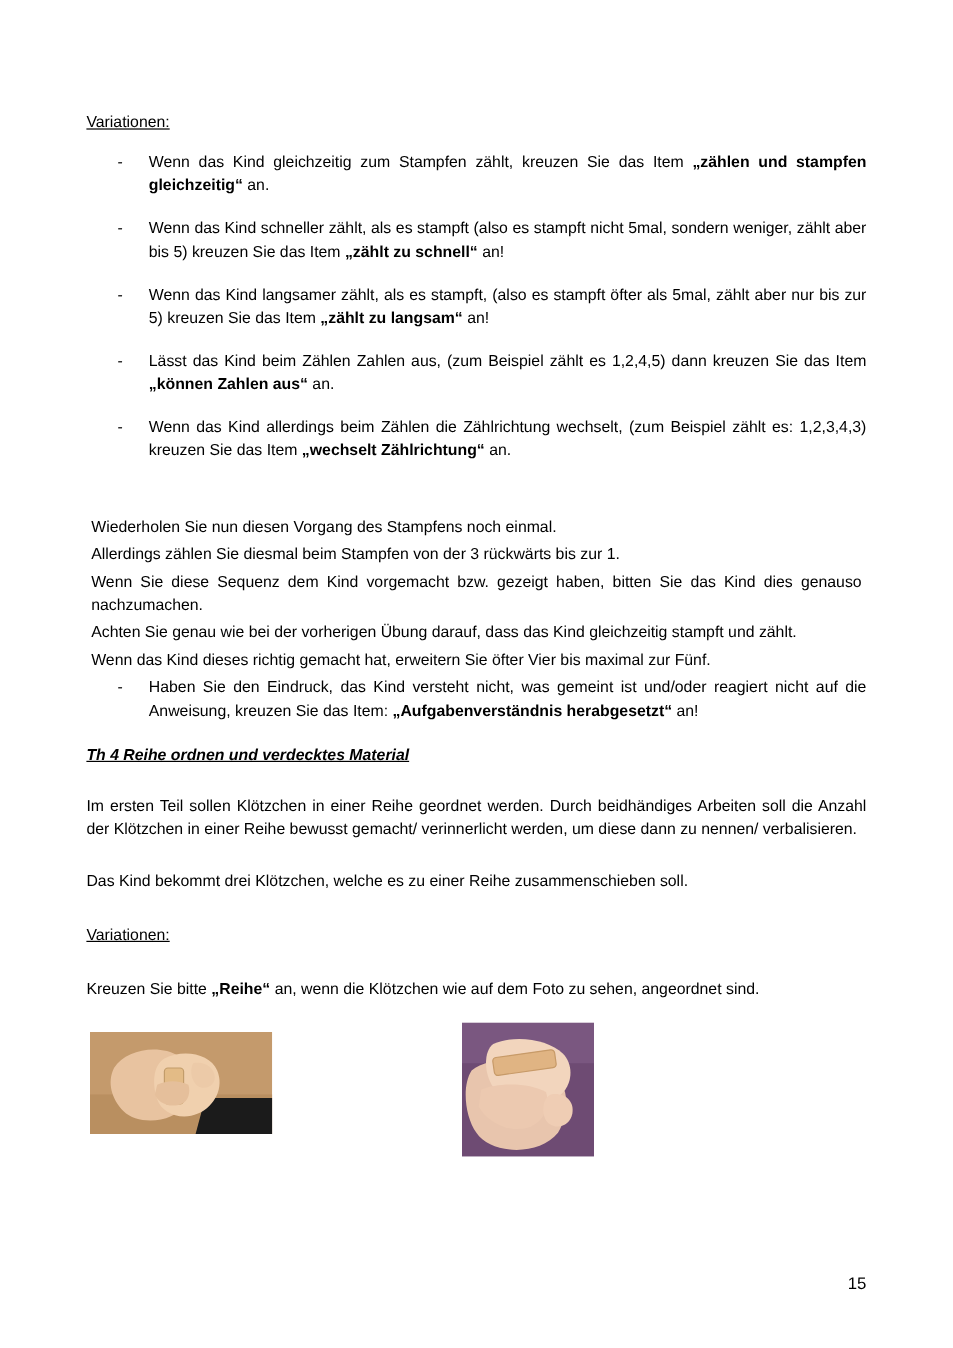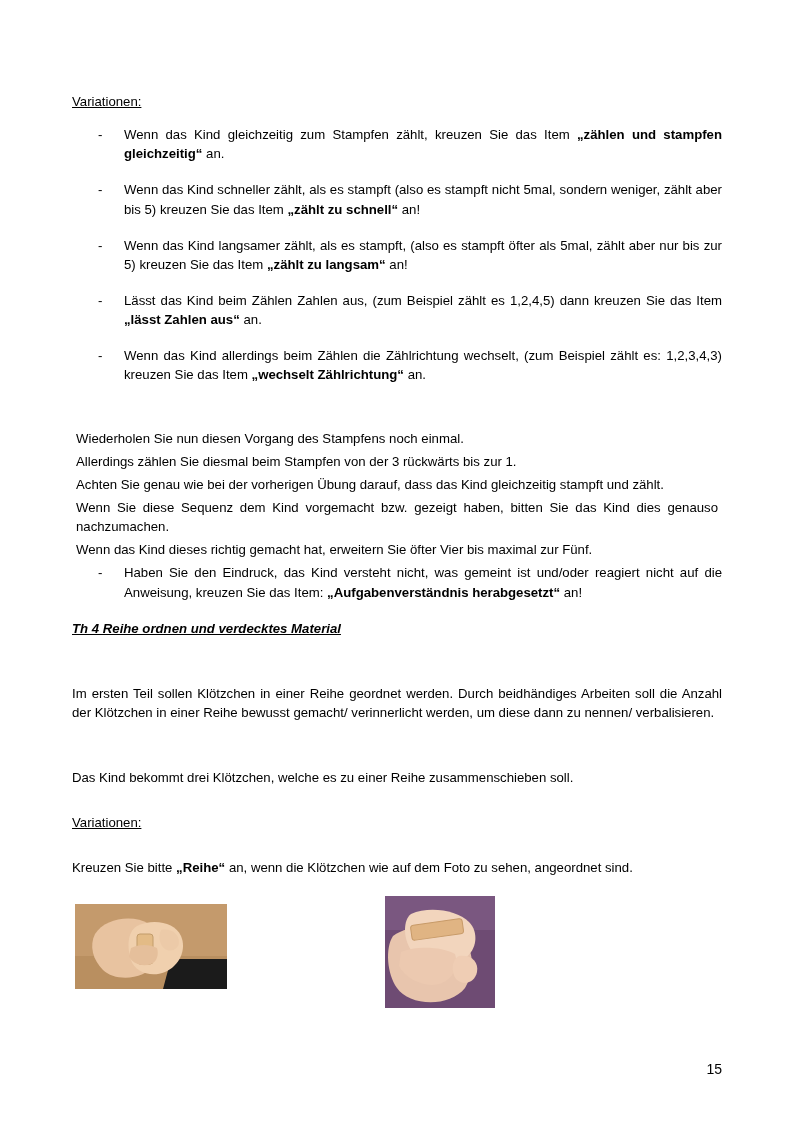--- a/index.html
+++ b/index.html
@@ -62,21 +62,21 @@
   .single-item {
     margin-top: 20px;
   }
   .heading-th {
     font-weight: bold;
     font-style: italic;
     text-decoration: underline;
     font-size: 13.2px;
   }
   .body-para {
-    margin-top: 46px;
+    margin-top: 24px;
     text-align: justify;
   }
   .body-para.tight {
     margin-top: 26px;
   }
   .photos {
     margin-top: 26px;
     position: relative;
     height: 120px;
   }
@@ -116,32 +116,32 @@
       <li>
         <span class="dash">-</span><span>Wenn das Kind gleichzeitig zum Stampfen zählt, kreuzen Sie das Item </span><span class="bold">„zählen und stampfen gleichzeitig“</span><span> an.</span>
       </li>
       <li>
         <span class="dash">-</span><span>Wenn das Kind schneller zählt, als es stampft (also es stampft nicht 5mal, sondern weniger, zählt aber bis 5) kreuzen Sie das Item </span><span class="bold">„zählt zu schnell“</span><span> an!</span>
       </li>
       <li>
         <span class="dash">-</span><span>Wenn das Kind langsamer zählt, als es stampft, (also es stampft öfter als 5mal, zählt aber nur bis zur 5) kreuzen Sie das Item </span><span class="bold">„zählt zu langsam“</span><span> an!</span>
       </li>
       <li>
-        <span class="dash">-</span><span>Lässt das Kind beim Zählen Zahlen aus, (zum Beispiel zählt es 1,2,4,5) dann kreuzen Sie das Item </span><span class="bold">„lässt Zahlen aus“</span><span> an.</span>
+        <span class="dash">-</span><span>Lässt das Kind beim Zählen Zahlen aus, (zum Beispiel zählt es 1,2,4,5) dann kreuzen Sie das Item </span><span class="bold">„können Zahlen aus“</span><span> an.</span>
       </li>
       <li>
         <span class="dash">-</span><span>Wenn das Kind allerdings beim Zählen die Zählrichtung wechselt, (zum Beispiel zählt es: 1,2,3,4,3) kreuzen Sie das Item </span><span class="bold">„wechselt Zählrichtung“</span><span> an.</span>
       </li>
     </ul>
 
     <div class="para-block">
       <p>Wiederholen Sie nun diesen Vorgang des Stampfens noch einmal.</p>
       <p>Allerdings zählen Sie diesmal beim Stampfen von der 3 rückwärts bis zur 1.</p>
+      <p class="just">Wenn Sie diese Sequenz dem Kind vorgemacht bzw. gezeigt haben, bitten Sie das Kind dies genauso nachzumachen.</p>
       <p class="just">Achten Sie genau wie bei der vorherigen Übung darauf, dass das Kind gleichzeitig stampft und zählt.</p>
-      <p class="just">Wenn Sie diese Sequenz dem Kind vorgemacht bzw. gezeigt haben, bitten Sie das Kind dies genauso nachzumachen.</p>
       <p>Wenn das Kind dieses richtig gemacht hat, erweitern Sie öfter Vier bis maximal zur Fünf.</p>
     </div>
 
     <ul class="dash-list single-item">
       <li>
         <span class="dash">-</span><span>Haben Sie den Eindruck, das Kind versteht nicht, was gemeint ist und/oder reagiert nicht auf die Anweisung, kreuzen Sie das Item: </span><span class="bold">„Aufgabenverständnis herabgesetzt“</span><span> an!</span>
       </li>
     </ul>
 
     <div class="heading-th">Th 4 Reihe ordnen und verdecktes Material</div>

